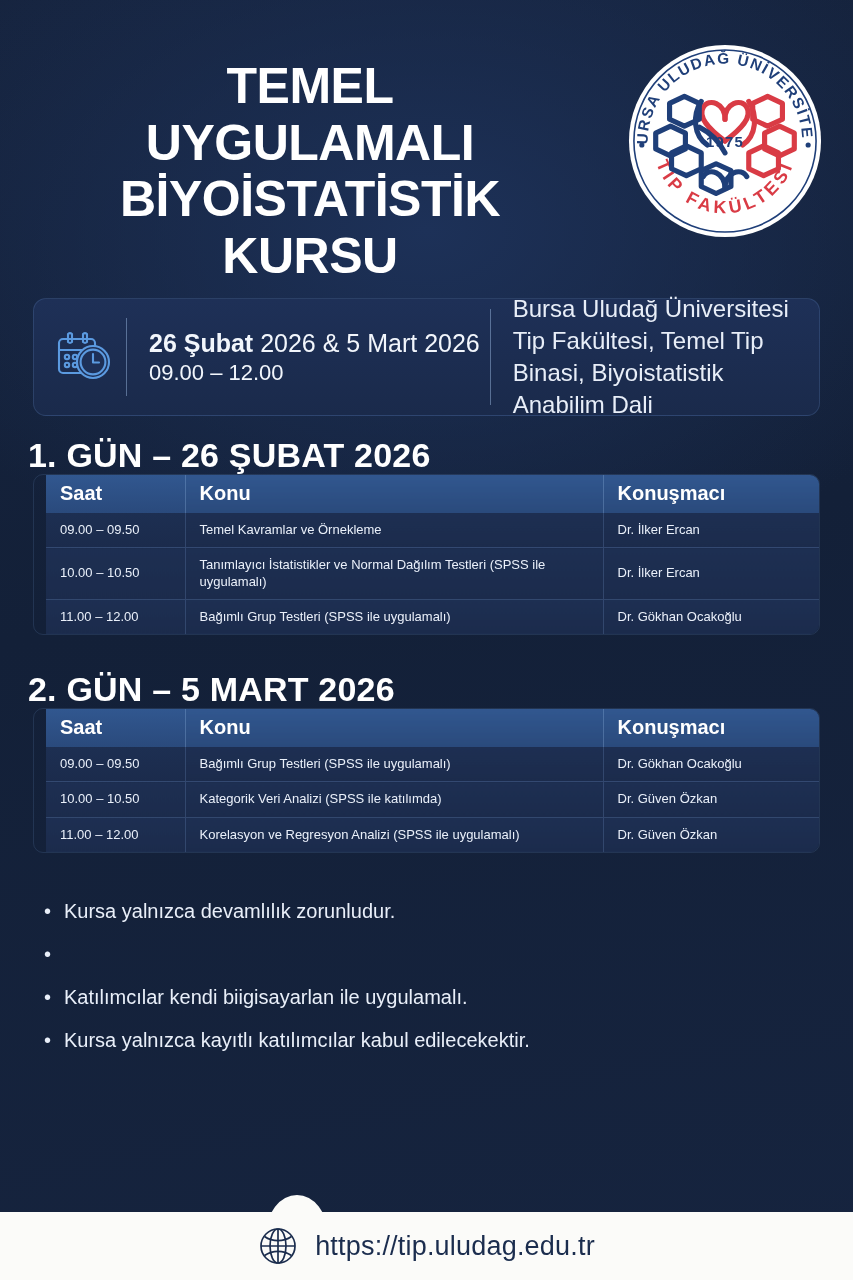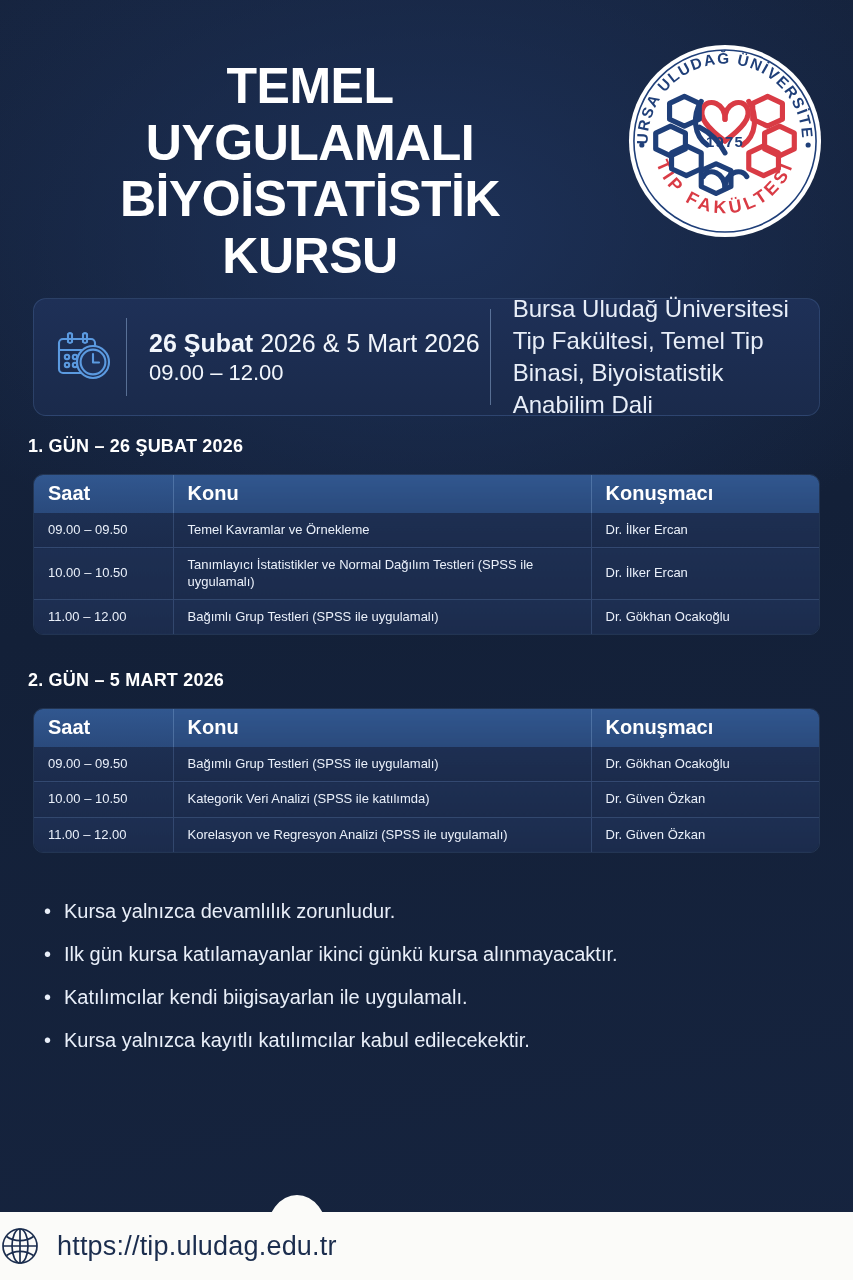--- a/index.html
+++ b/index.html
@@ -100,35 +100,36 @@
     color: #e8eef8;
     font-size: 24px;
     line-height: 1.33;
   }
 
   
   .day-heading {
     position: absolute;
     left: 28px;
     color: #ffffff;
-    font-size: 18px;
+    font-size: 34px;
     font-weight: bold;
     letter-spacing: 0.2px;
   }
   #day1-heading { top: 436px; }
   #day2-heading { top: 670px; }
 
   
   .sched {
     position: absolute;
     left: 33px;
     width: 787px;
     border-radius: 10px;
     overflow: hidden;
     border: 1px solid rgba(120,160,220,0.16);
+    padding-left: 12px;
   }
   #table1 { top: 474px; }
   #table2 { top: 708px; }
 
   .sched table {
     width: 100%;
     border-collapse: collapse;
     table-layout: fixed;
   }
   .sched col.c-time { width: 139px; }
@@ -185,21 +186,21 @@
   
   .footer {
     position: absolute;
     left: 0;
     bottom: 0;
     width: 853px;
     height: 68px;
     background: #fbfbf9;
     display: flex;
     align-items: center;
-    justify-content: flex-start;
+    justify-content: center;
   }
   .footer-bump {
     position: absolute;
     left: 50%;
     transform: translateX(-50%);
     margin-left: -130px;
     top: -17px;
     width: 62px;
     height: 40px;
     background: #fbfbf9;
@@ -376,21 +377,20 @@
     </table>
   </div>
 
   <div class="notes">
     <div class="note-item">
       <span class="note-bullet">•</span>
       <span>Kursa yalnızca devamlılık zorunludur.</span>
     </div>
     <div class="note-item">
       <span class="note-bullet">•</span>
-      <span>Ilk gün kursa katılamayanlar ikinci günkü kursa alınmayacaktır.</span>
     </div>
     <div class="note-item">
       <span class="note-bullet">•</span>
       <span>Katılımcılar kendi biigisayarlan ile uygulamalı.</span>
     </div>
     <div class="note-item">
       <span class="note-bullet">•</span>
       <span>Kursa yalnızca kayıtlı katılımcılar kabul edilecekektir.</span>
     </div>
   </div>

